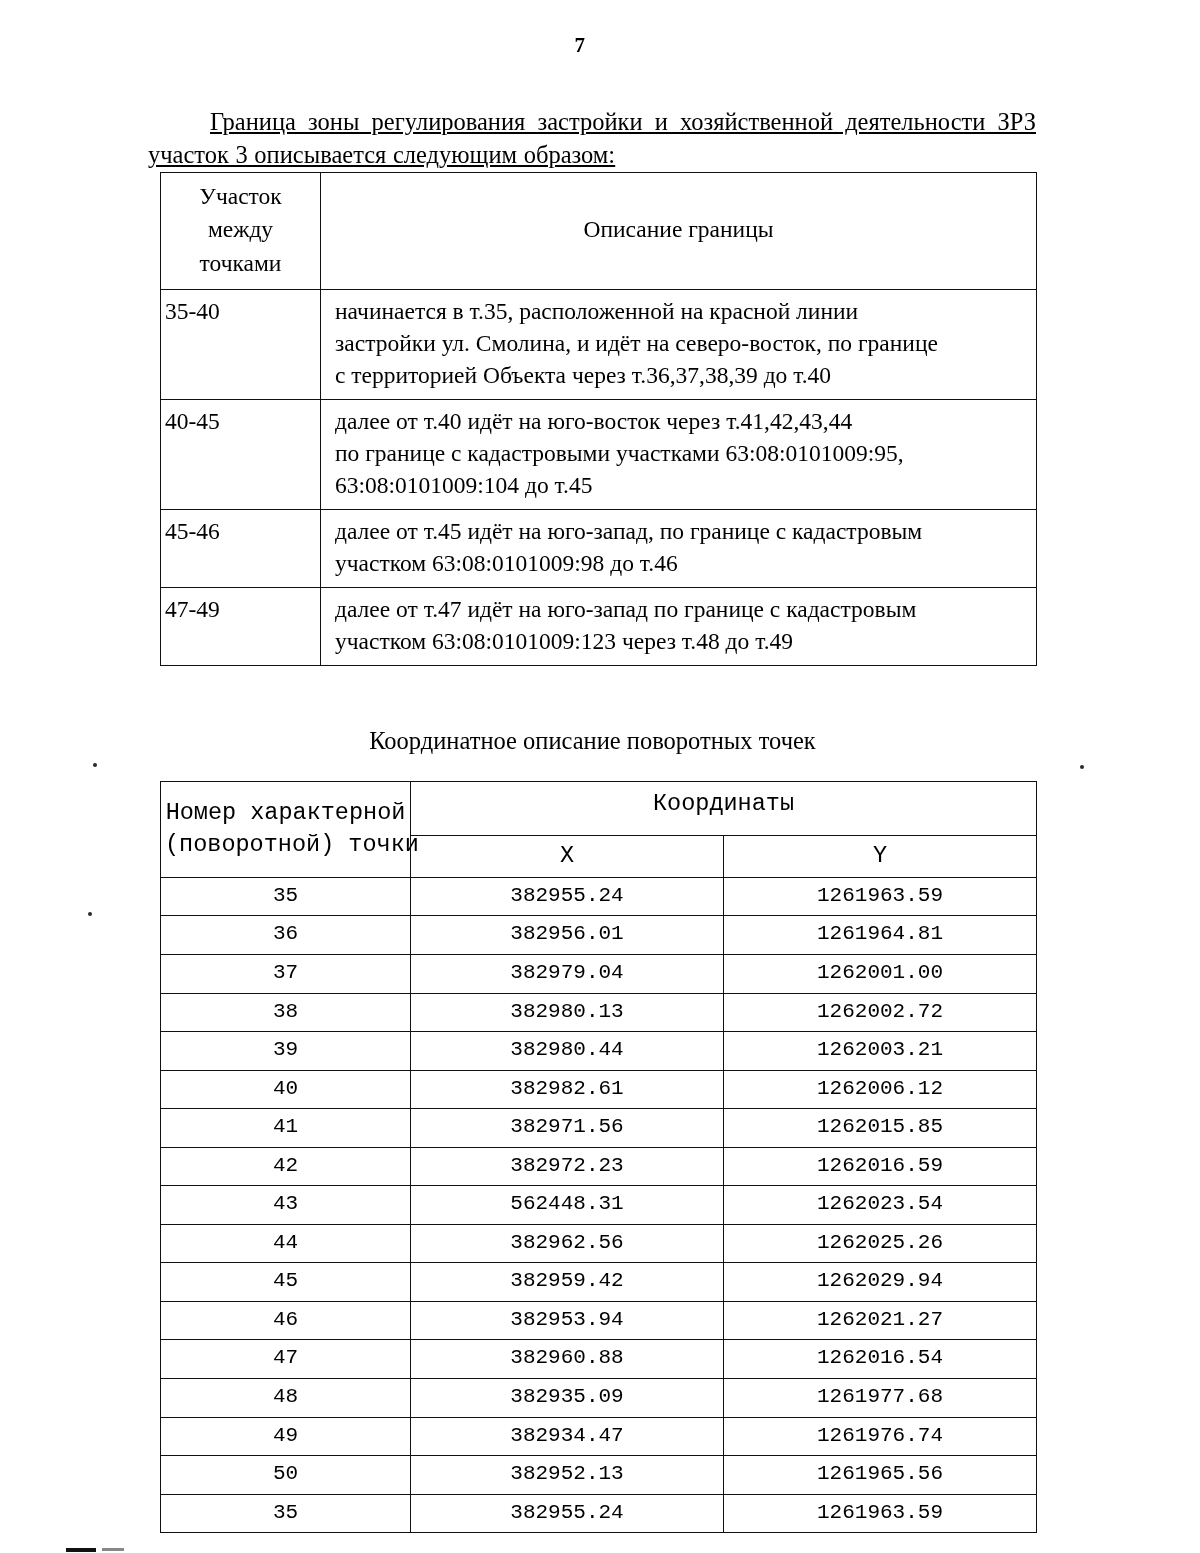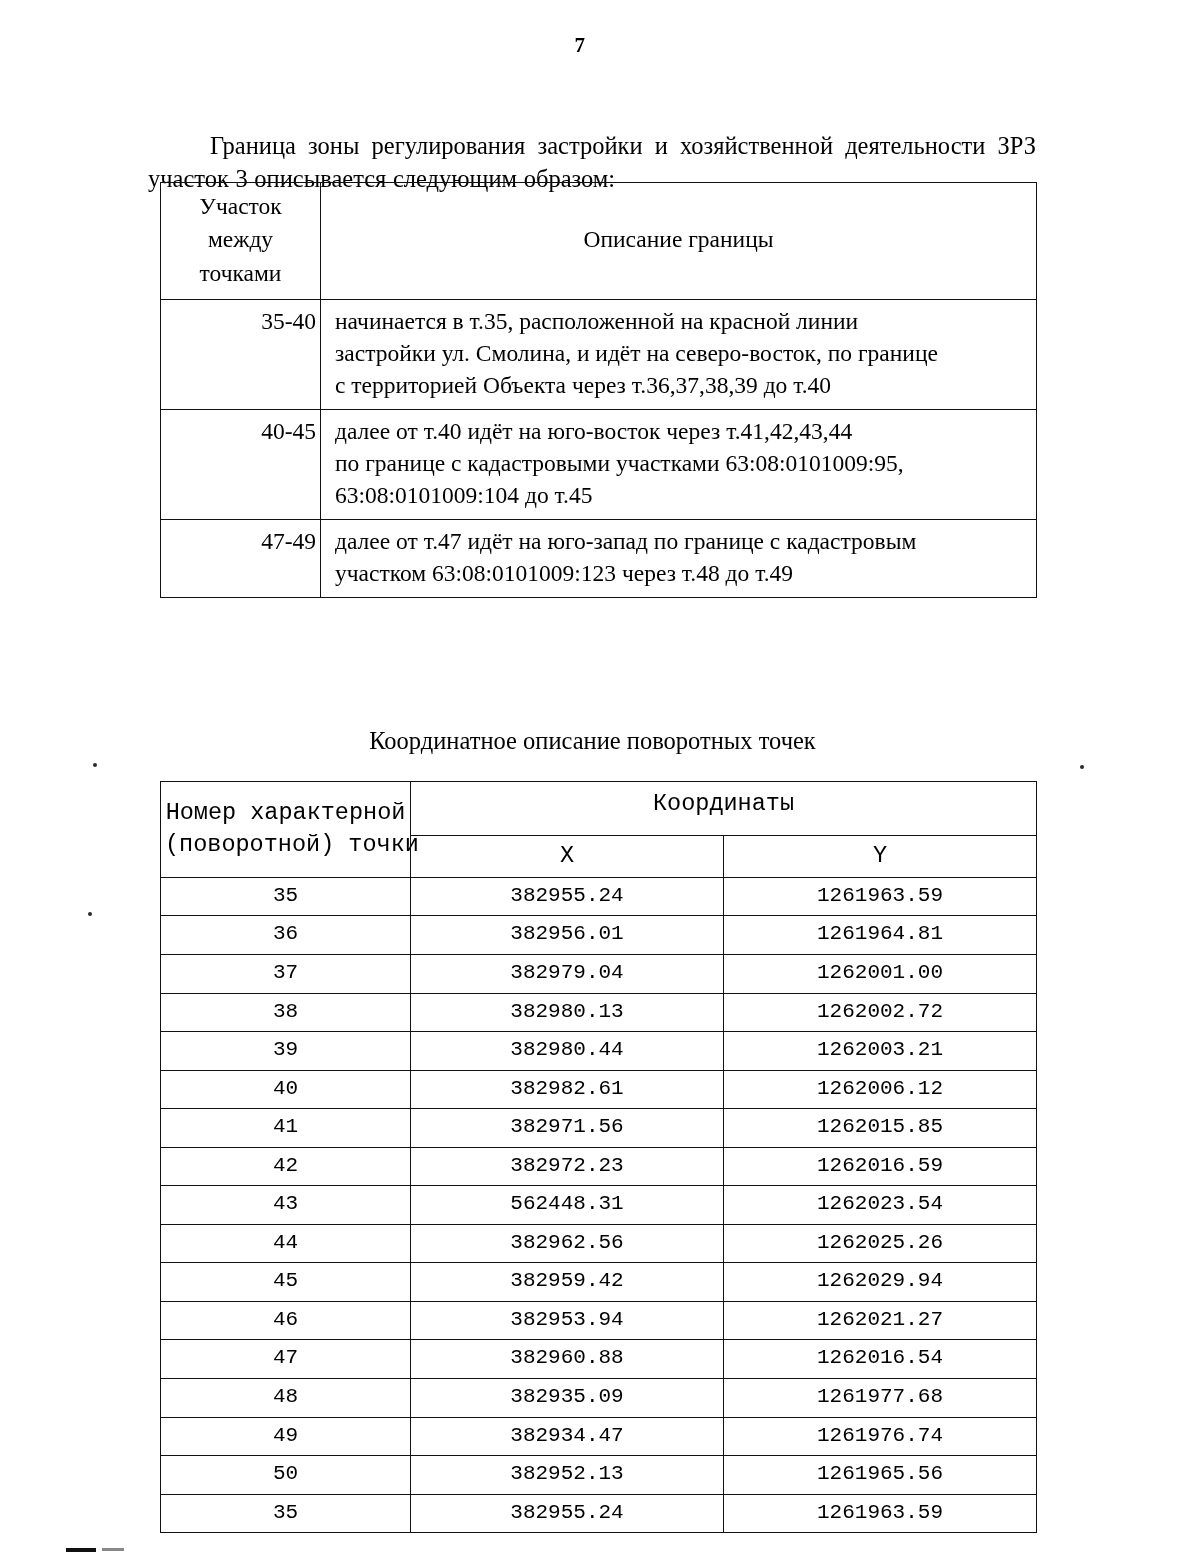--- a/index.html
+++ b/index.html
@@ -32,65 +32,66 @@
     width: 1160px;
     text-align: center;
     font-size: 21px;
     font-weight: 600;
     letter-spacing: 0.3px;
   }
 
   
   .intro {
     position: absolute;
-    top: 104px;
+    top: 80px;
     left: 148px;
     width: 888px;
     font-size: 24.5px;
     line-height: 1.38;
     text-align: justify;
     text-indent: 62px;
     text-justify: inter-word;
     word-spacing: 0.5px;
+    text-decoration: underline;
   }
 
   
   .doc-table {
     position: absolute;
     border-collapse: collapse;
     table-layout: fixed;
     font-size: 23.5px;
     line-height: 1.36;
   }
   .doc-table td, .doc-table th {
     border: 1.6px solid #111;
     padding: 0;
     vertical-align: top;
     font-weight: normal;
   }
 
   
   #table-border-description {
-    top: 182px;
+    top: 172px;
     left: 160px;
     width: 876px;
   }
   #table-border-description .col-seg  { width: 160px; }
   #table-border-description .col-desc { width: 716px; }
 
   #table-border-description thead td {
     text-align: center;
     vertical-align: middle;
     padding: 7px 4px 9px;
   }
   #table-border-description thead .hdr-seg {
     line-height: 1.42;
   }
   #table-border-description tbody td.seg {
-    text-align: right;
+    text-align: left;
     padding: 6px 4px 6px;
     white-space: nowrap;
   }
   #table-border-description tbody td.desc {
     text-align: justify;
     text-justify: inter-word;
     padding: 6px 12px 7px 14px;
     hyphens: none;
   }
   #table-border-description tbody td.desc > span {
@@ -198,20 +199,27 @@
             <span>застройки ул. Смолина, и идёт на северо-восток, по границе</span>
             <span>с территорией Объекта через т.36,37,38,39 до т.40</span>
           </td>
         </tr>
         <tr>
           <td class="seg">40-45</td>
           <td class="desc">
             <span>далее от т.40 идёт на юго-восток через т.41,42,43,44</span>
             <span>по границе с кадастровыми участками 63:08:0101009:95,</span>
             <span>63:08:0101009:104 до т.45</span>
+          </td>
+        </tr>
+        <tr>
+          <td class="seg">45-46</td>
+          <td class="desc">
+            <span>далее от т.45 идёт на юго-запад, по границе с кадастровым</span>
+            <span>участком 63:08:0101009:98 до т.46</span>
           </td>
         </tr>
         <tr>
           <td class="seg">47-49</td>
           <td class="desc">
             <span>далее от т.47 идёт на юго-запад по границе с кадастровым</span>
             <span>участком 63:08:0101009:123 через т.48 до т.49</span>
           </td>
         </tr>
       </tbody>

